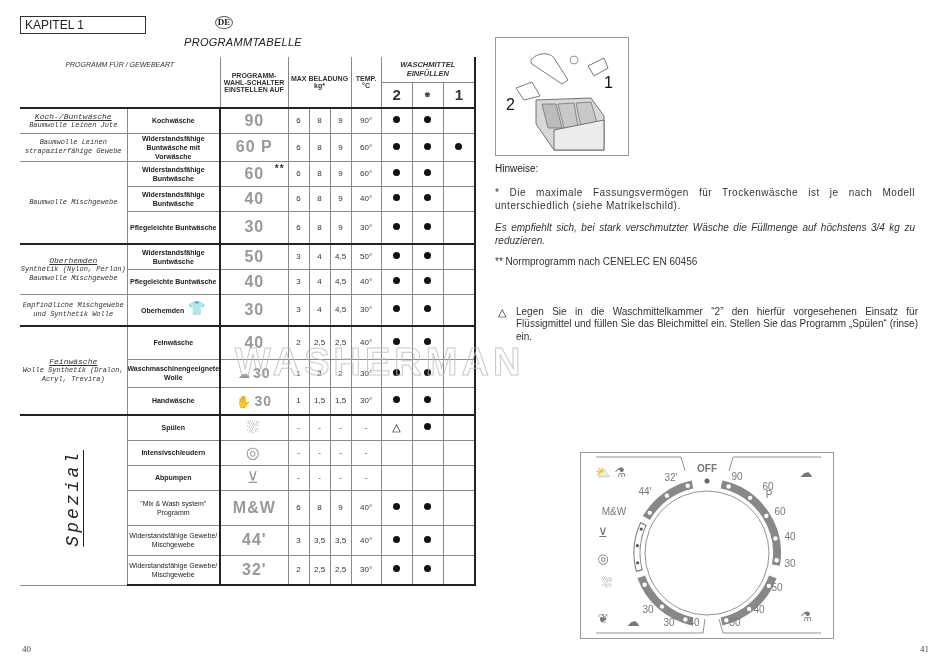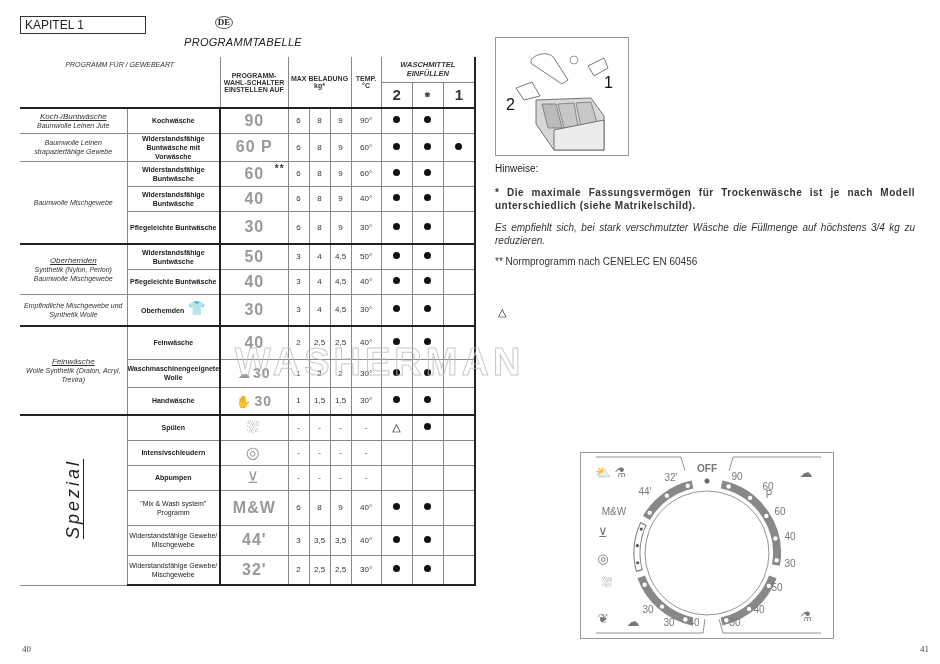--- a/index.html
+++ b/index.html
@@ -23,28 +23,28 @@
   .prog-name.normal { font-weight:normal; }
   .dial { font-size:16px; color:#999; font-weight:bold; letter-spacing:1px; }
   .dial.sm { font-size:14px; }
   .val { font-size:8px; color:#333; }
   .dot { display:inline-block; width:7px; height:7px; background:#111; border-radius:50%; }
   .tri { font-size:11px; color:#111; }
   .thick-top td { border-top:2.5px solid #222 !important; }
   .sect-left { border-right:2.5px solid #222 !important; }
   .right-edge { border-right:2.5px solid #222 !important; }
   .spezial { writing-mode:vertical-rl; transform:rotate(180deg); font-size:18px; font-style:italic; letter-spacing:3px; text-decoration:underline; color:#222; }
-  .no-left { border-left:none !important; }
+  .no-left { border-left:none !important;font-family:Liberation Mono, monospace; }
 
   .watermark { left:235px; top:313px; font-size:38px; font-weight:bold; color:transparent; -webkit-text-stroke:1px #bbb; letter-spacing:4px; pointer-events:none; opacity:0.8;margin-top:28px; }
 
   .dispenser { left:495px; top:37px; width:132px; height:117px; border:1px solid #999; background:#fff; }
   .hinweise-title { left:495px; top:163px; font-size:10px; font-weight:normal; }
   .note { left:495px; font-size:10px; line-height:13px; color:#333; width:420px; text-align:justify; }
-  .note1 { top:186px; letter-spacing:0.5px;font-weight:bold; }
+  .note1 { top:186px; letter-spacing:0.5px; }
   .note2 { top:221px;font-style:italic; }
   .note3 { top:255px; }
   .bleach { left:498px; top:306px; width:420px; font-size:10px; line-height:12.3px; color:#333; }
   .bleach-tri { position:absolute; left:0; top:0; font-size:11px; color:#111; }
   .bleach p { margin:0 0 0 18px; text-align:justify; }
 
   .dial-box { left:580px; top:452px; width:252px; height:185px; border:1px solid #999; }
   .page-num { top:644px; font-size:9px; font-family:"Liberation Serif", serif; color:#444; }
 </style>
 </head>
@@ -312,20 +312,21 @@
   </svg>
 </div>
 
 <div class="abs hinweise-title">Hinweise:</div>
 <div class="abs note note1">* Die maximale Fassungsvermögen für Trockenwäsche ist je nach Modell unterschiedlich (siehe Matrikelschild).</div>
 <div class="abs note note2">Es empfiehlt sich, bei stark verschmutzter Wäsche die Füllmenge auf höchstens 3/4 kg zu reduzieren.</div>
 <div class="abs note note3">** Normprogramm nach CENELEC EN 60456</div>
 
 <div class="abs bleach">
   <span class="bleach-tri">△</span>
+  <p>Legen Sie in die Waschmittelkammer “2” den hierfür vorgesehenen Einsatz für Flüssigmittel und füllen Sie das Bleichmittel ein. Stellen Sie das Programm „Spülen“ (rinse) ein.</p>
 </div>
 
 <div class="abs dial-box">
   <svg id="dial-svg" width="252" height="185" viewBox="0 0 252 185">
       <circle cx="126" cy="100" r="62" fill="none" stroke="#777" stroke-width="0.8"></circle>
       <path d="M140.55381835724316 31.529667948633602 A70 70 0 0 1 194.93654271085455 112.15537243668513" fill="none" stroke="#888" stroke-width="8"></path>
       <path d="M191.7784834550136 123.94141003279681 A70 70 0 0 1 140.55381835724316 168.4703320513664" fill="none" stroke="#888" stroke-width="8"></path>
       <path d="M111.44618164275684 168.47033205136637 A70 70 0 0 1 60.221516544986414 123.9414100327968" fill="none" stroke="#888" stroke-width="8"></path>
       <path d="M65.3782217350893 65 A70 70 0 0 1 111.44618164275684 31.529667948633602" fill="none" stroke="#888" stroke-width="8"></path>
       <path d="M58.385192159765225 118.11733315717645 A70 70 0 0 1 62.5584549074345 70.41672167815102" fill="none" stroke="#777" stroke-width="7"></path>

